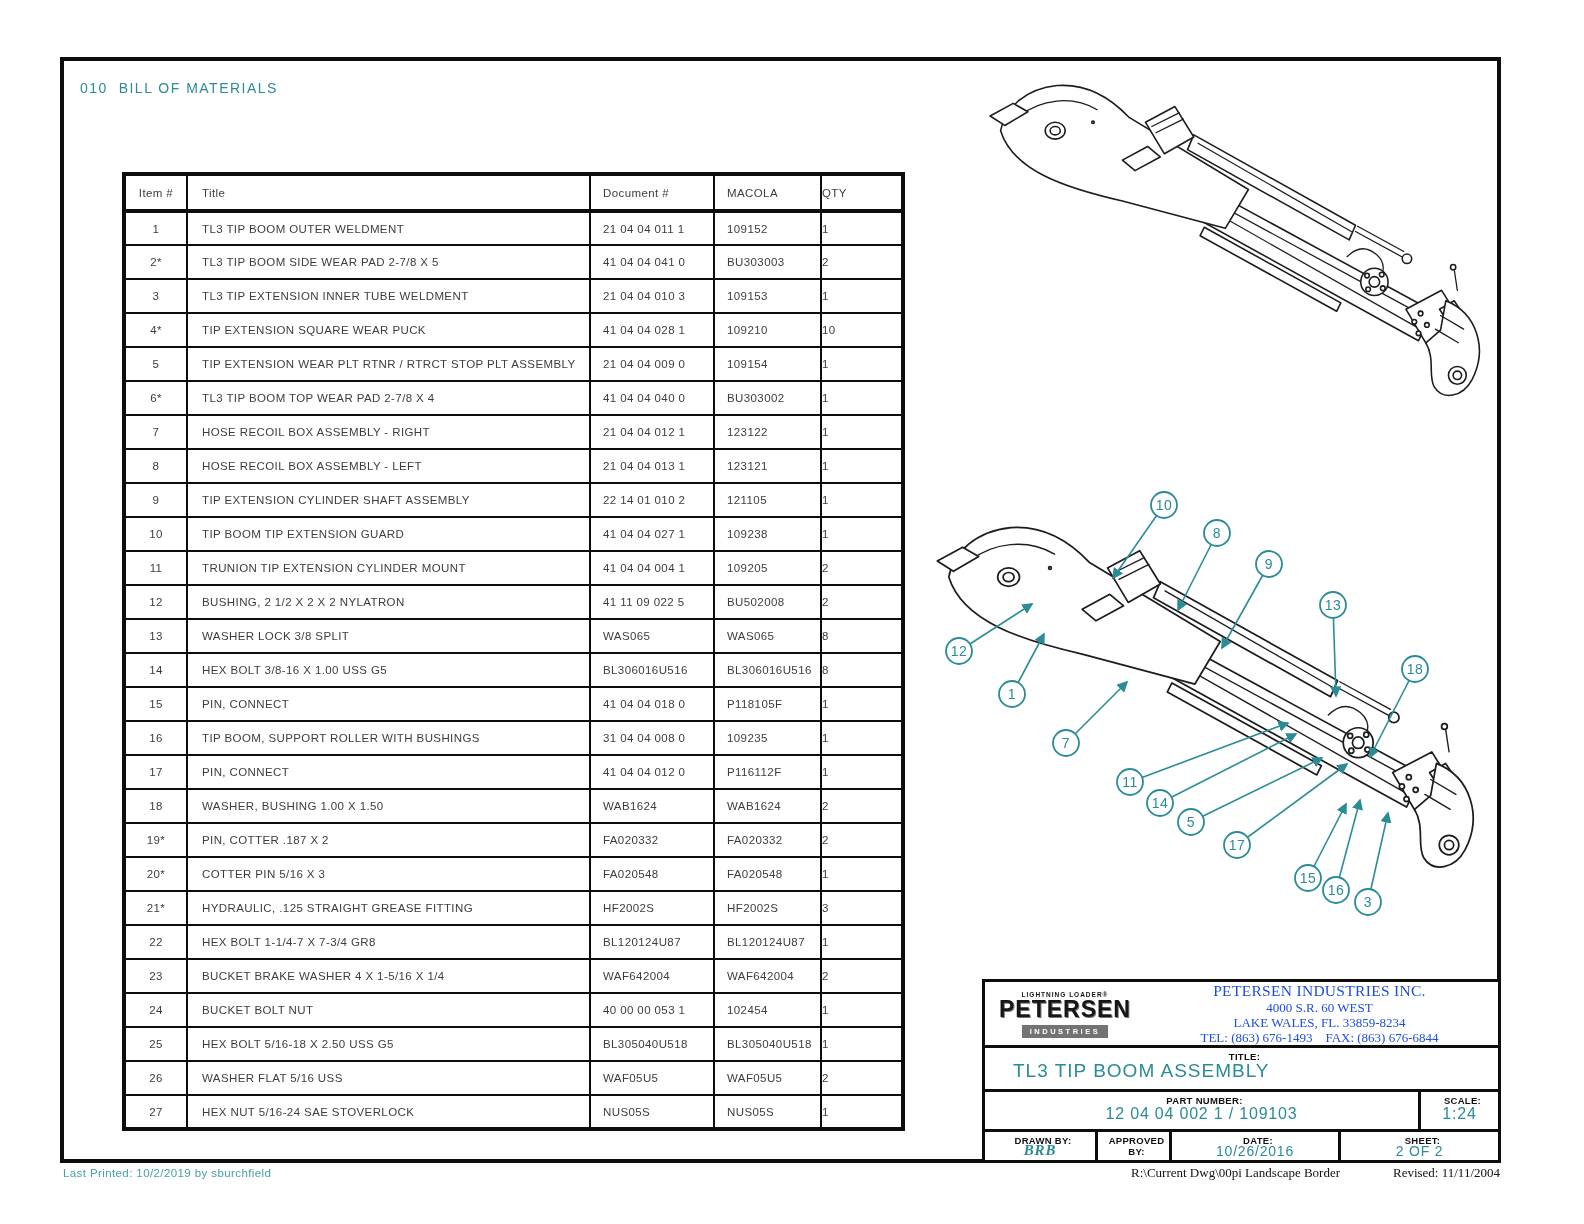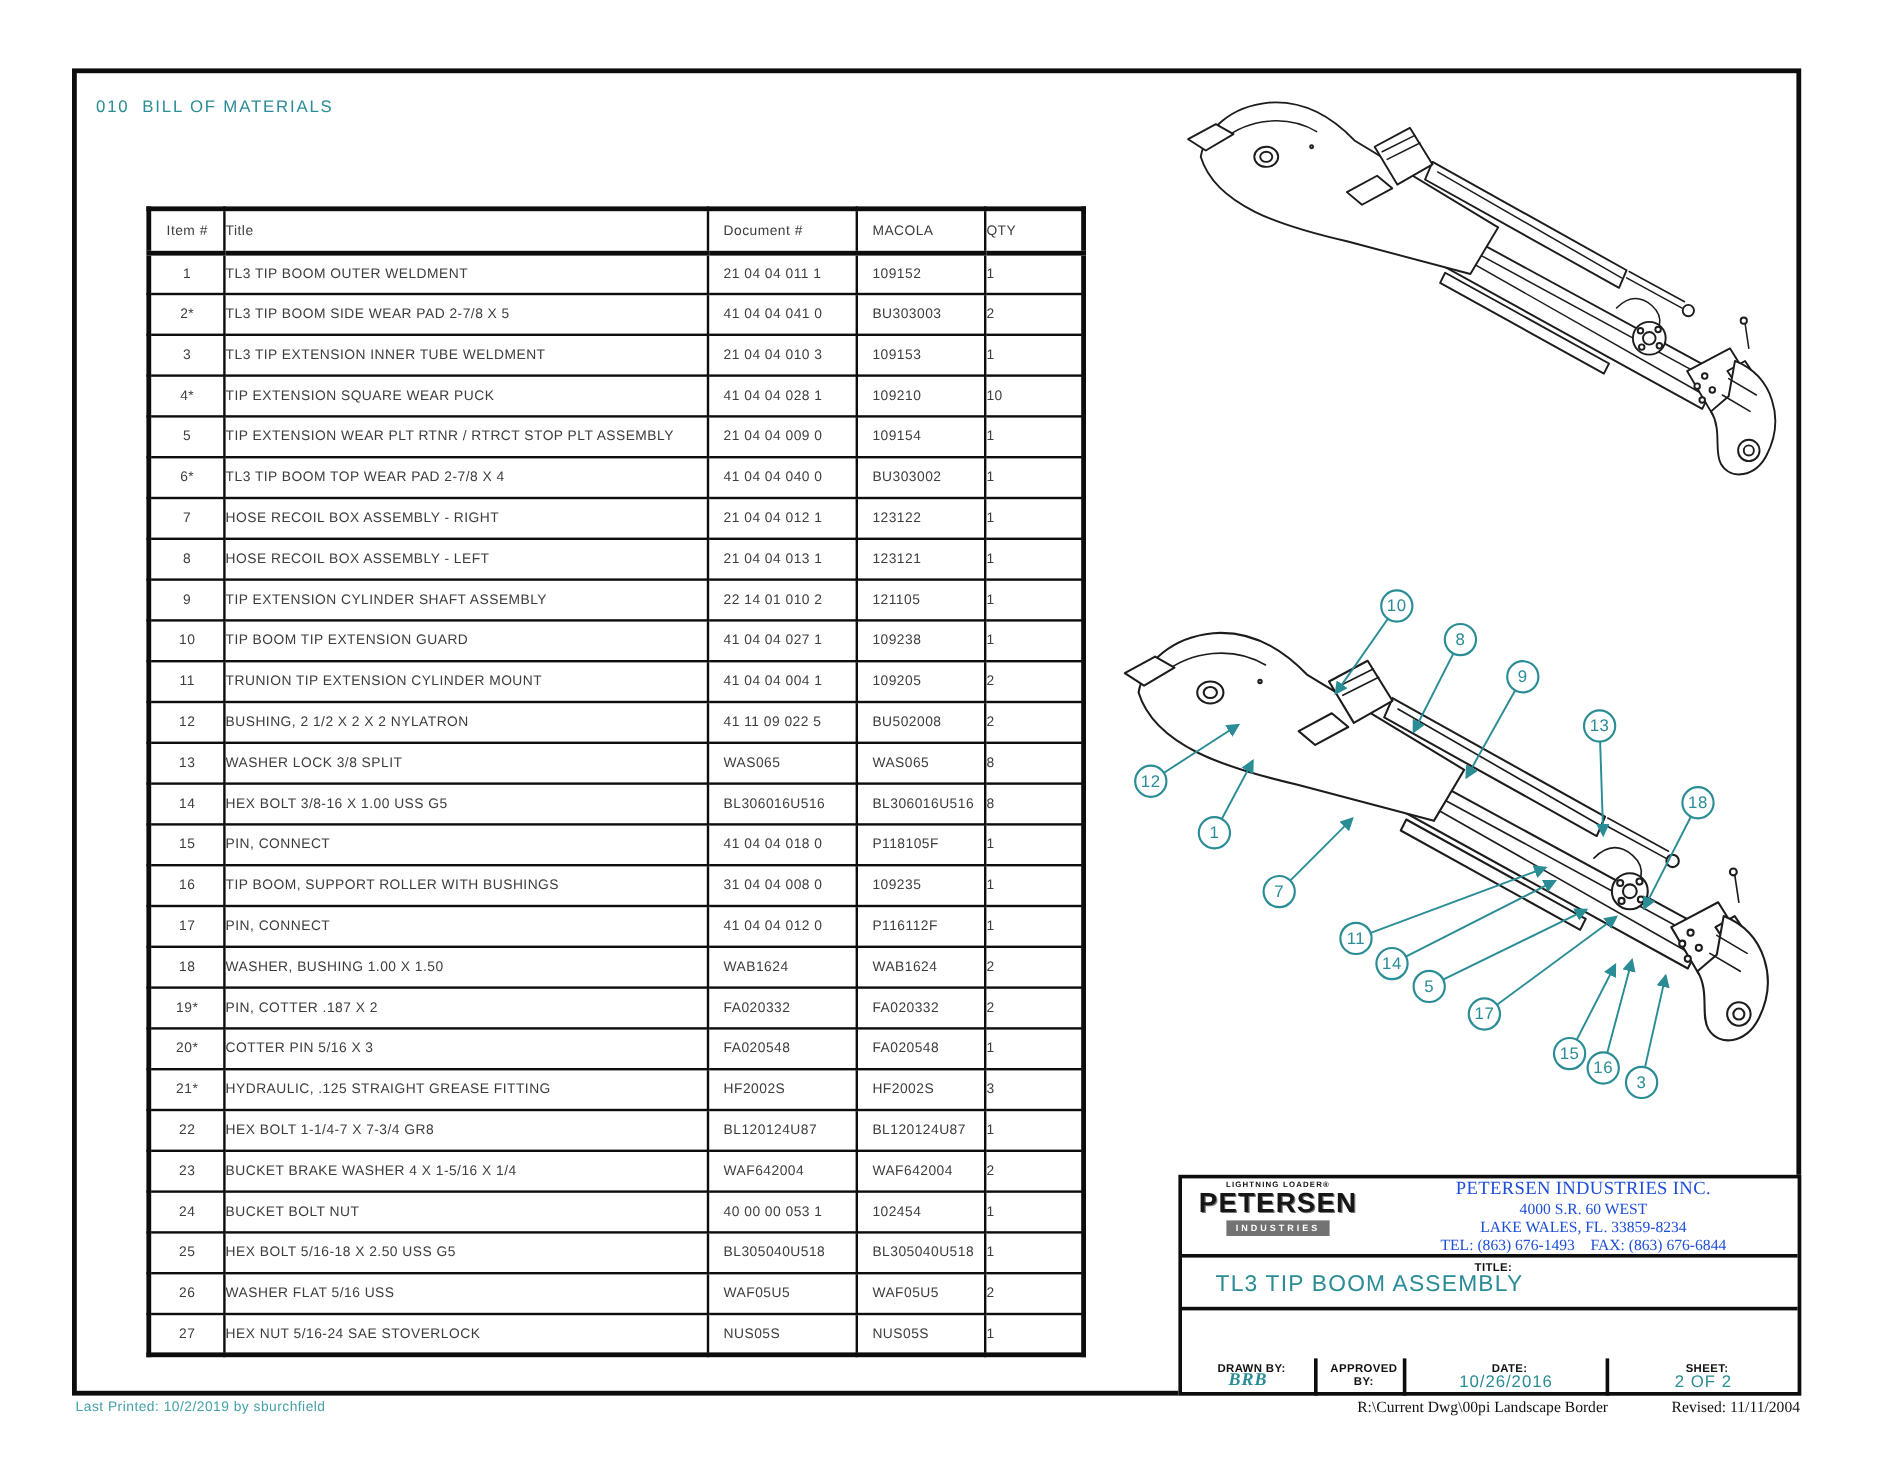--- a/index.html
+++ b/index.html
@@ -23,39 +23,39 @@
     border:4px solid #0d0d0d;
   }
   table.bom th, table.bom td {
     border:2px solid #0d0d0d; font-weight:normal;
     font-size:11.5px; color:#3d3d3d; letter-spacing:0.4px;
     overflow:hidden; white-space:nowrap;
   }
   table.bom th { height:37px; border-bottom:4px solid #0d0d0d; }
   table.bom td { height:34px; }
   .col-item  { width:63px;  text-align:center; }
-  .col-title { width:403px; text-align:left; }
+  .col-title { width:403px; text-align:left; padding-left:14px; }
   .col-doc   { width:124px; text-align:left; padding-left:12px; }
   .col-macola{ width:107px; text-align:left; padding-left:12px; }
   .col-qty   { width:82px;  text-align:left; }
   th.col-title, th.col-doc, th.col-macola { text-align:left; }
   
   svg.drawings { position:absolute; left:930px; top:60px; width:580px; height:910px; }
   .pt { fill:#ffffff; stroke:#1c1c1c; stroke-width:1.5; stroke-linejoin:round; }
   .ln { fill:none; stroke:#1c1c1c; stroke-width:1.2; stroke-linecap:round; }
   .leader { stroke:#2a8c95; stroke-width:1.6; fill:none; }
   .callout-circle { fill:#ffffff; stroke:#2a8c95; stroke-width:1.8; }
   .callout-text { fill:#2a8c95; font-family:"Liberation Sans", sans-serif; font-size:14px; text-anchor:middle; letter-spacing:0.5px; }
   
   .title-block {
     position:absolute; left:982px; top:979px; width:519px; height:184px;
     border:3px solid #0d0d0d; background:#fff;
   }
   .tb-row { position:absolute; left:0; width:100%; border-bottom:3px solid #0d0d0d; }
-  .tb-row1 { top:0; height:66px; display:flex; align-items:flex-start; border-bottom:3px solid #0d0d0d; }
+  .tb-row1 { top:0; height:66px; display:flex; align-items:center; border-bottom:3px solid #0d0d0d; }
   .tb-row2 { top:66px; height:44px; }
   .tb-row3 { top:110px; height:40px; display:flex; }
   .tb-row4 { top:150px; height:31px; border-bottom:none; display:flex; }
   .tb-label { font-size:9.5px; font-weight:bold; color:#111; letter-spacing:0.3px; padding:3px 0 0 6px;text-align:center; }
   .teal-val { color:#2a8c95; letter-spacing:0.8px; }
   
   .logo { width:160px; flex:0 0 160px; text-align:center; padding-top:2px; }
   .logo-top { font-size:6.5px; font-weight:bold; letter-spacing:1px; color:#111; }
   .logo-name {
     font-size:23px; font-weight:900; letter-spacing:1px; color:#161616;
@@ -423,20 +423,30 @@
         <div class="company-name">PETERSEN INDUSTRIES INC.</div>
         <div class="company-line">4000 S.R. 60 WEST</div>
         <div class="company-line">LAKE WALES, FL. 33859-8234</div>
         <div class="company-line" style="white-space:pre">TEL: (863) 676-1493    FAX: (863) 676-6844</div>
       </div>
     </div>
     <div class="tb-row tb-row2">
       <div class="tb-label">TITLE:</div>
       <div class="tb-title-val teal-val">TL3 TIP BOOM ASSEMBLY</div>
     </div>
+    <div class="tb-row tb-row3">
+      <div class="tb-part">
+        <div class="tb-label">PART NUMBER:</div>
+        <div class="tb-part-val teal-val">12 04 04 002 1 / 109103</div>
+      </div>
+      <div class="tb-scale">
+        <div class="tb-label">SCALE:</div>
+        <div class="tb-scale-val teal-val">1:24</div>
+      </div>
+    </div>
     <div class="tb-row tb-row4">
       <div class="tb-cell-drawn">
         <div class="tb-label">DRAWN BY:</div>
         <div class="tb-small-val teal-val signature">BRB</div>
       </div>
       <div class="tb-cell-appr">
         <div class="tb-label">APPROVED BY:</div>
         <div class="tb-small-val teal-val"></div>
       </div>
       <div class="tb-cell-date">

